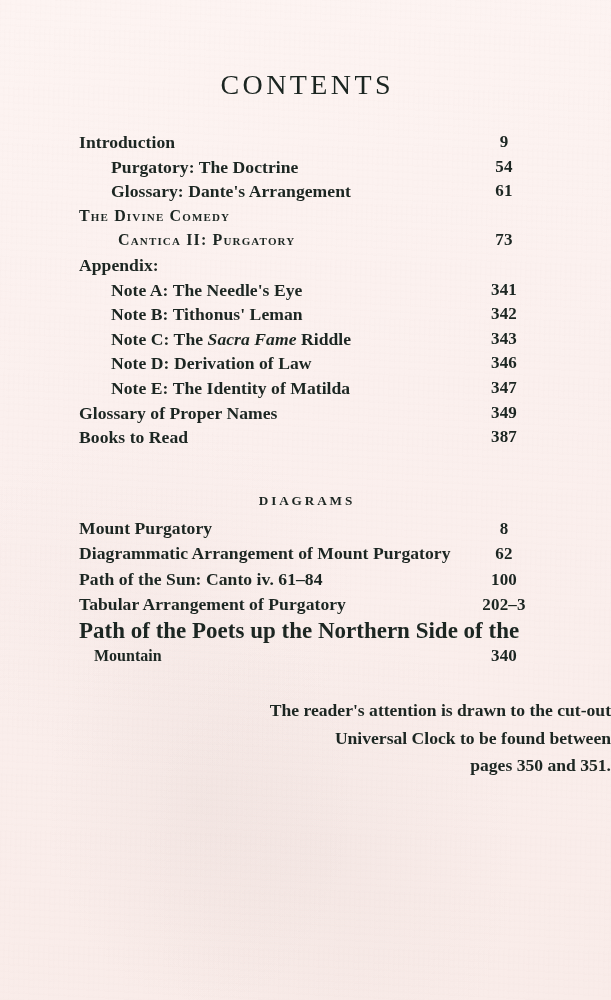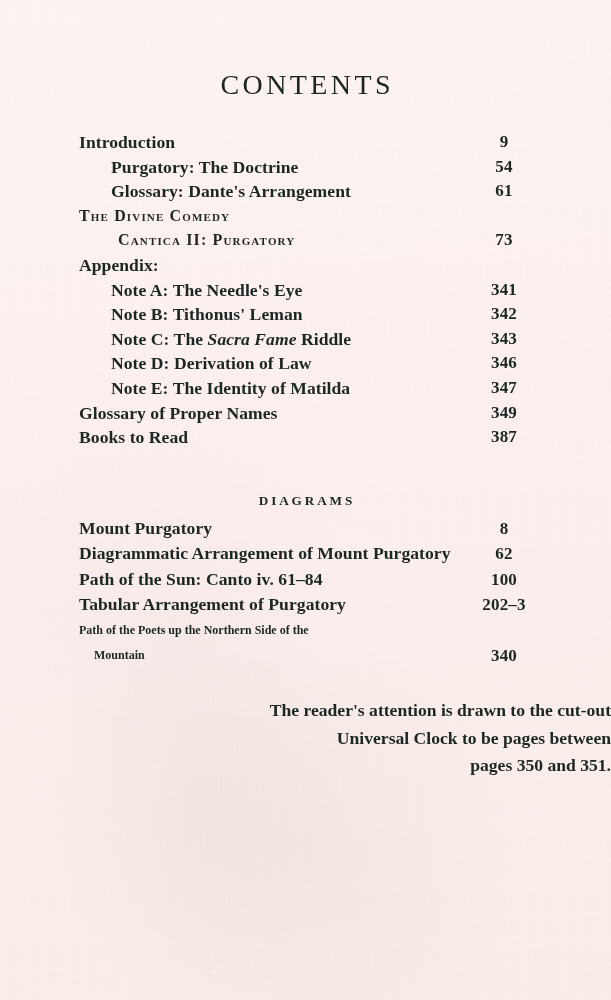--- a/index.html
+++ b/index.html
@@ -124,29 +124,29 @@
   #diagram-list .row { height: 25.4px; line-height: 25.4px; }
 
   .row.wrap {
     height: 50px;
     white-space: normal;
   }
   .row.wrap .title-line-1 {
     position: absolute;
     left: 0;
     top: 0;
-    font-size: 12px;
+    font-size: 23px;
     font-weight: bold;
     line-height: 25px;
   }
   .row.wrap .title-line-2 {
     position: absolute;
     left: 15px;
     top: 25px;
-    font-size: 12px;
+    font-size: 16px;
     font-weight: bold;
     line-height: 25px;
   }
   .row.wrap .page {
     top: 25px;
   }
 
   
   .note {
     position: absolute;
@@ -244,17 +244,17 @@
       </div>
       <div class="row wrap">
         <span class="title-line-1">Path of the Poets up the Northern Side of the</span>
         <span class="title-line-2">Mountain</span>
         <span class="page">340</span>
       </div>
     </div>
 
   <div class="note">
     <div>The reader's attention is drawn to the cut-out</div>
-    <div>Universal Clock to be pages between</div>
+    <div>Universal Clock to be found between</div>
     <div>pages 350 and 351.</div>
   </div>
 
 </div>
 
 </body></html>

